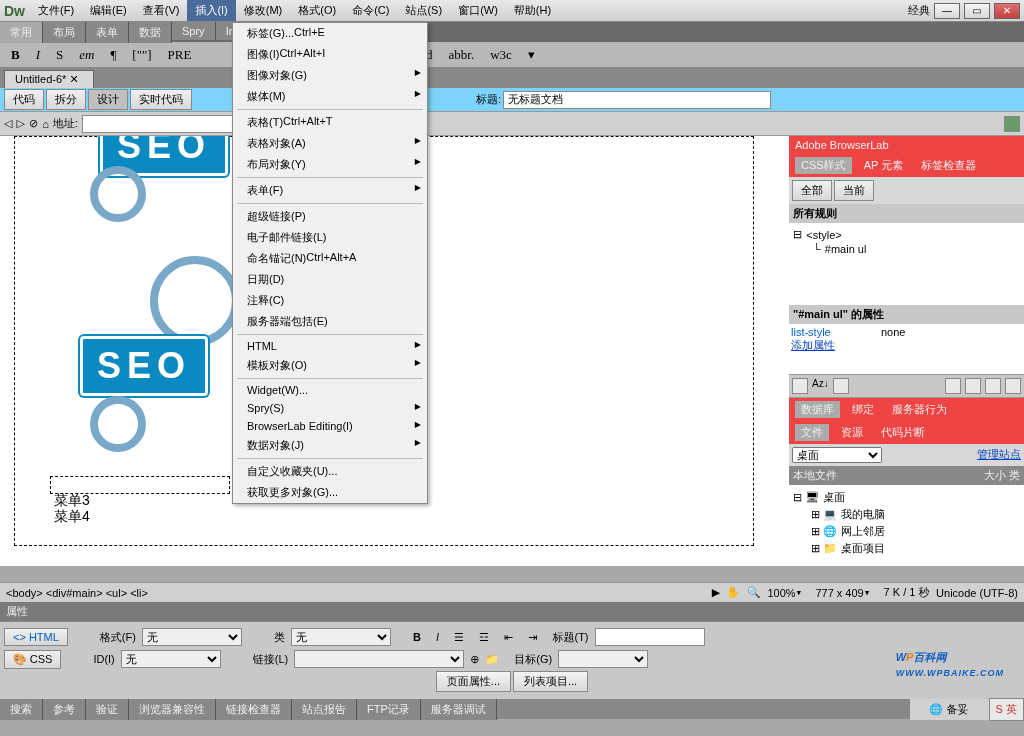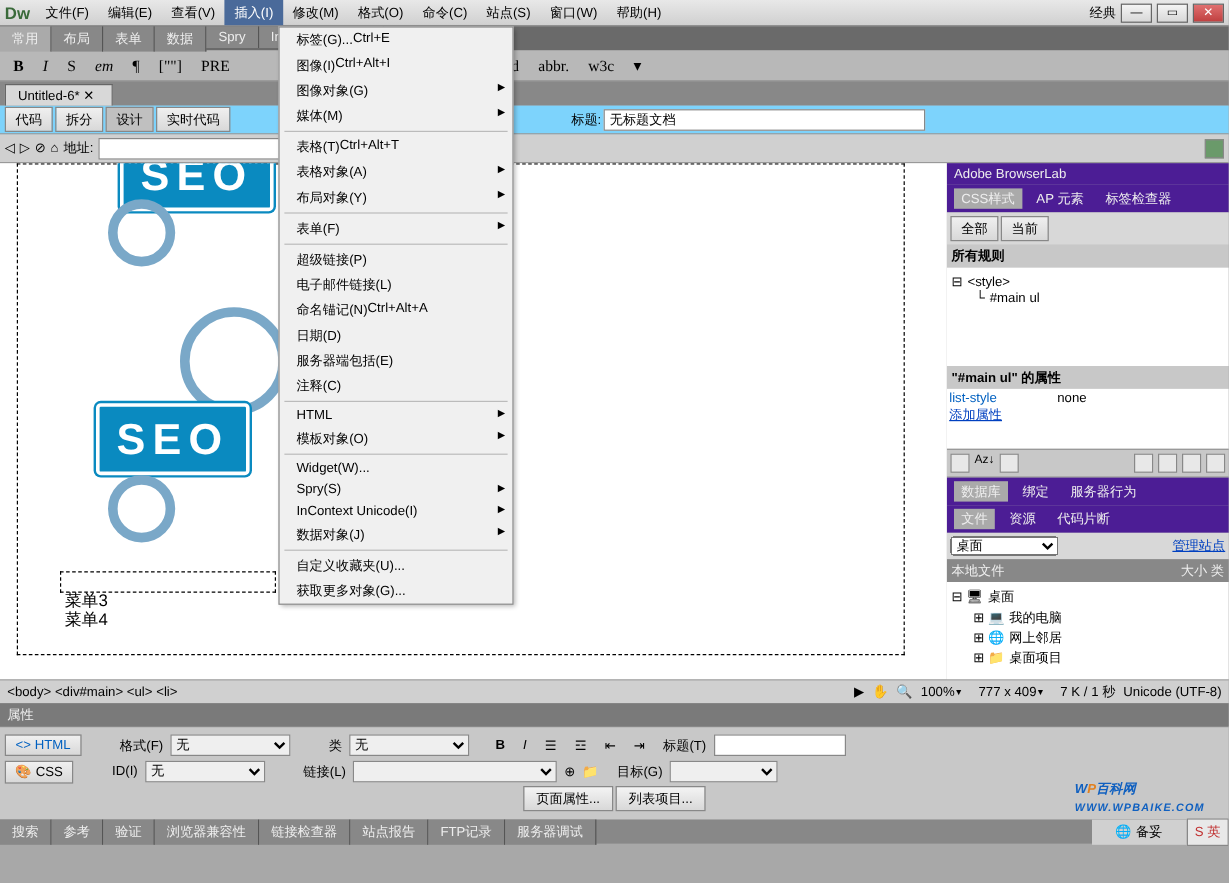--- a/index.html
+++ b/index.html
@@ -23,26 +23,26 @@
 .vbtn.pressed { background: #c0c0c0; }
 .addr-row { background: #d0d0d0; height: 24px; display: flex; align-items: center; padding: 0 4px; gap: 4px; border-bottom: 1px solid #999; }
 .addr-input { flex: 1; height: 18px; border: 1px solid #888; background: #fff; }
 .main-area { display: flex; height: 430px; }
 .canvas { flex: 1; background: #fff; position: relative; overflow: hidden; }
 .dropdown { position: absolute; left: 232px; top: 22px; width: 196px; background: #f0f0f0; border: 1px solid #888; box-shadow: 2px 2px 4px rgba(0,0,0,0.3); z-index: 100; }
 .dd-item { padding: 3px 28px 3px 14px; display: flex; position: relative; }
 .dd-item.arrow::after { content: "▶"; position: absolute; right: 6px; font-size: 8px; }
 .dd-sep { height: 1px; background: #bbb; margin: 2px 4px; }
 .right-panels { width: 235px; background: #b8b8b8; display: flex; flex-direction: column; }
-.panel-hdr { background: #4c1d95; color: #eee; padding: 3px 6px; font-size: 11px; display: flex; gap: 6px; }
+.panel-hdr { background: #ef4444; color: #eee; padding: 3px 6px; font-size: 11px; display: flex; gap: 6px; }
 .panel-tab { padding: 1px 6px; }
 .panel-tab.act { background: #aaa; }
 .tree { background: #fff; flex: 1; padding: 4px; font-size: 11px; overflow: hidden; }
 .tree-row { display: flex; align-items: center; gap: 4px; padding: 1px 0; }
-.status-bar { background: #d0d0d0; height: 20px; display: flex; align-items: center; padding: 0 6px; font-size: 11px; border-top: 1px solid #999; font-family: monospace; }
+.status-bar { background: #d0d0d0; height: 20px; display: flex; align-items: center; padding: 0 6px; font-size: 11px; border-top: 1px solid #999; font-family: monospace; margin-top: 16px; }
 .props { background: #c8c8c8; height: 78px; border-top: 1px solid #888; padding: 4px; }
 .props-row { display: flex; align-items: center; gap: 6px; height: 22px; }
 .props select, .props input { border: 1px solid #888; height: 18px; font-size: 11px; }
 .sel-wide { width: 100px; }
 .bottom-tabs { background: #888; height: 20px; display: flex; align-items: center; }
 .seo-block { position: absolute; width: 190px; height: 150px; }
 .seo-badge { background: #0a8ac0; color: #fff; font-weight: bold; font-size: 36px; letter-spacing: 6px; padding: 6px 14px; border: 3px solid #fff; box-shadow: 0 0 0 2px #0a8ac0; border-radius: 4px; position: absolute; }
 .steth { position: absolute; border: 8px solid #7aa8c8; border-radius: 50%; width: 56px; height: 56px; }
 .dotted { position: absolute; border: 1px dashed #000; }
 .title-input { width: 268px; height: 18px; border: 1px solid #888; background: #fff; padding: 0 4px; }
@@ -115,41 +115,41 @@
       <span>电子邮件链接(L)</span>
     </div>
     <div class="dd-item">
       <span>命名锚记(N)</span>
       <span>Ctrl+Alt+A</span>
     </div>
     <div class="dd-item">
       <span>日期(D)</span>
     </div>
     <div class="dd-item">
+      <span>注释(C)</span>
+    </div>
+    <div class="dd-item">
       <span>服务器端包括(E)</span>
     </div>
-    <div class="dd-item">
-      <span>注释(C)</span>
-    </div>
     <div class="dd-sep"></div>
     <div class="dd-item arrow">
       <span>HTML</span>
     </div>
     <div class="dd-item arrow">
       <span>模板对象(O)</span>
     </div>
     <div class="dd-sep"></div>
     <div class="dd-item">
       <span>Widget(W)...</span>
     </div>
     <div class="dd-item arrow">
       <span>Spry(S)</span>
     </div>
     <div class="dd-item arrow">
-      <span>InContext Unicode(I)</span>
+      <span>BrowserLab Editing(I)</span>
     </div>
     <div class="dd-item arrow">
       <span>数据对象(J)</span>
     </div>
     <div class="dd-sep"></div>
     <div class="dd-item">
       <span>自定义收藏夹(U)...</span>
     </div>
     <div class="dd-item">
       <span>获取更多对象(G)...</span>

